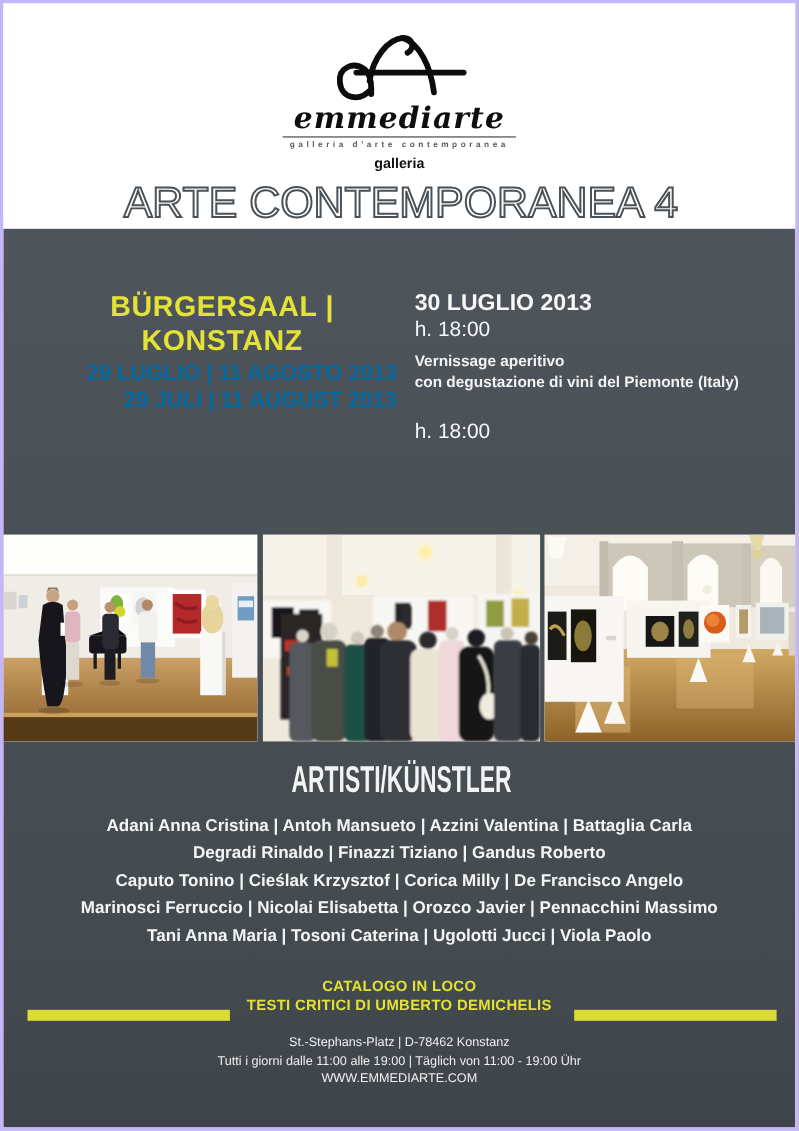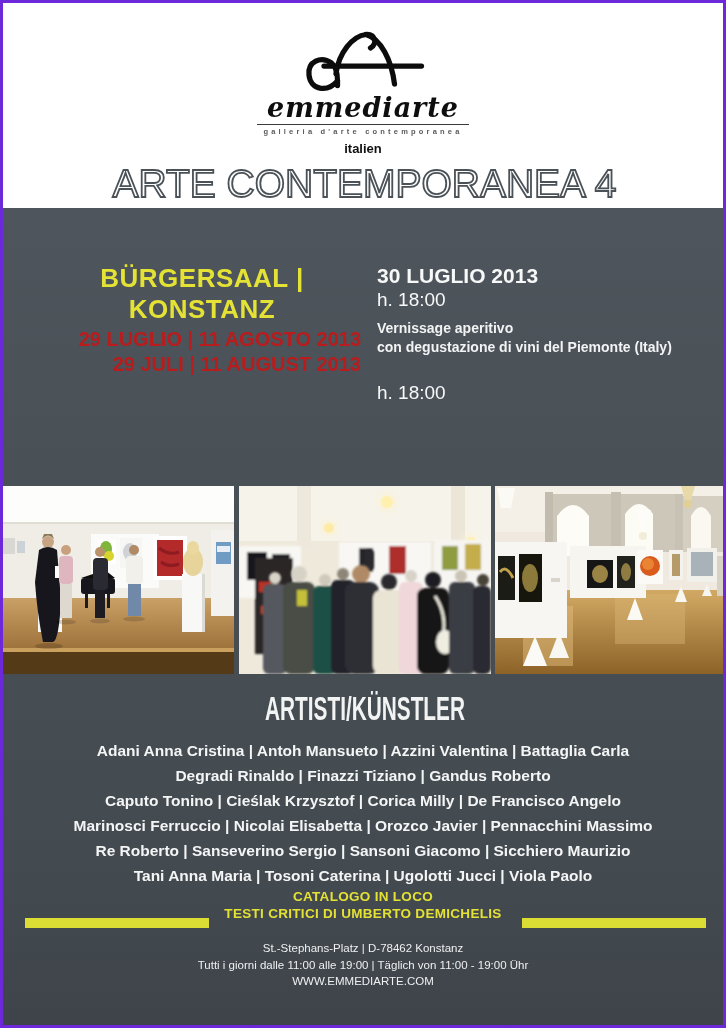--- a/index.html
+++ b/index.html
@@ -1,20 +1,20 @@
 <!DOCTYPE html>
 <html><head>
 <meta charset="utf-8">
 <style>
   html,body{margin:0;padding:0;background:#888;}
   .poster{
     position:relative;
     width:726px;height:1028px;
     box-sizing:border-box;
-    border:3px solid #6d28d9;
+    border:3px solid #c4b5fd;
     background:#fff;
     overflow:hidden;
     font-family:"Liberation Sans", sans-serif;
     margin:0 auto;
   }
   .abs{position:absolute;}
 
   
   .white-band{left:0;right:0;top:0;height:196px;background:#ffffff;}
   .dark-body{left:0;right:0;top:205px;bottom:0;
@@ -31,21 +31,21 @@
 
   
   .title-it-svg{left:0;top:157px;}
   .title-de-svg{left:0;top:206px;}
   .svg-text{font-family:"Liberation Sans", sans-serif;}
 
   
   .venue{left:38px;top:260px;width:322px;text-align:center;
     color:#e4e234;font-size:26px;font-weight:bold;letter-spacing:0.5px;}
   .dates{left:38px;top:324px;width:320px;text-align:right;
-    color:#b91c1c;font-size:20px;font-weight:bold;line-height:24.5px;}
+    color:#0369a1;font-size:20px;font-weight:bold;line-height:24.5px;}
   .event{left:374px;width:345px;color:#f7f8f8;}
   .event-1{top:260px;}
   .event-2{top:378px;}
   .event .ev-date{font-size:21px;font-weight:bold;line-height:25px;}
   .event .ev-time{font-size:19px;font-weight:normal;line-height:24px;margin-bottom:7px;}
   .event .ev-line{font-size:14px;font-weight:bold;line-height:19px;color:#f2f3f3;}
 
   
   .photos{left:0px;top:483px;width:720px;height:188px;display:flex;justify-content:space-between;}
   .photo{height:188px;overflow:hidden;background:#d8d4cc;}
@@ -80,21 +80,21 @@
         <path d="M 66 72 C 52 88, 30 84, 28 64 C 26 46, 44 38, 58 48 C 64 53, 66 60, 66 72 L 66 78"></path>
         <path d="M 64 62 C 68 34, 86 12, 104 10 C 116 9, 120 22, 110 28"></path>
         <path d="M 104 10 C 124 16, 138 44, 142 76"></path>
         <path d="M 48 52 L 178 52"></path>
       </g>
     </svg>
     <div class="wordmark">emmediarte</div>
     <div class="logo-rule"></div>
     <div class="logo-sub">galleria d'arte contemporanea</div>
   </div>
-  <div class="abs presenta">italien</div>
+  <div class="abs presenta">galleria</div>
 
   <svg class="abs title-it-svg" width="720" height="46">
     <text class="svg-text" x="362" y="37" text-anchor="middle" font-size="39" letter-spacing="1" fill="#ffffff" stroke="#4a5157" stroke-width="1.8" textLength="505" lengthAdjust="spacing">ARTE CONTEMPORANEA 4</text>
   </svg>
   <svg class="abs title-de-svg" width="720" height="48">
     <text class="svg-text" x="362" y="40" text-anchor="middle" font-size="44" font-weight="bold" fill="#fcfdfd" textLength="432" lengthAdjust="spacingAndGlyphs">GEGENWARTSKUNST 4</text>
   </svg>
 
   <div class="abs dark-body"></div>
 
@@ -310,21 +310,20 @@
 
   <svg class="abs artists-heading-svg" width="720" height="40">
     <text class="svg-text" x="362" y="31" text-anchor="middle" font-size="34" font-weight="bold" fill="#f2f4f4" textLength="200" lengthAdjust="spacingAndGlyphs">ARTISTI/KÜNSTLER</text>
   </svg>
 
   <div class="abs artists">
     <div>Adani Anna Cristina | Antoh Mansueto | Azzini Valentina | Battaglia Carla</div>
     <div>Degradi Rinaldo | Finazzi Tiziano | Gandus Roberto</div>
     <div>Caputo Tonino | Cieślak Krzysztof | Corica Milly | De Francisco Angelo</div>
     <div>Marinosci Ferruccio | Nicolai Elisabetta | Orozco Javier | Pennacchini Massimo</div>
-    <div>Re Roberto | Sanseverino Sergio | Sansoni Giacomo | Sicchiero Maurizio</div>
     <div>Tani Anna Maria | Tosoni Caterina | Ugolotti Jucci | Viola Paolo</div>
   </div>
 
   <div class="abs catalog">
     <div>CATALOGO IN LOCO</div>
     <div>TESTI CRITICI DI UMBERTO DEMICHELIS</div>
   </div>
   <div class="abs bar bar-left"></div>
   <div class="abs bar bar-right"></div>
 

